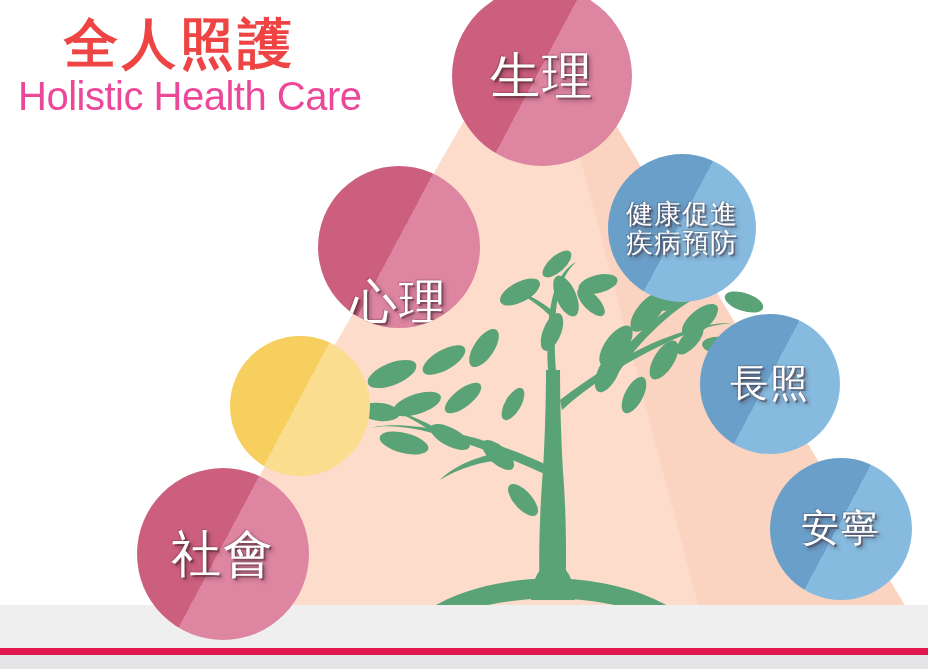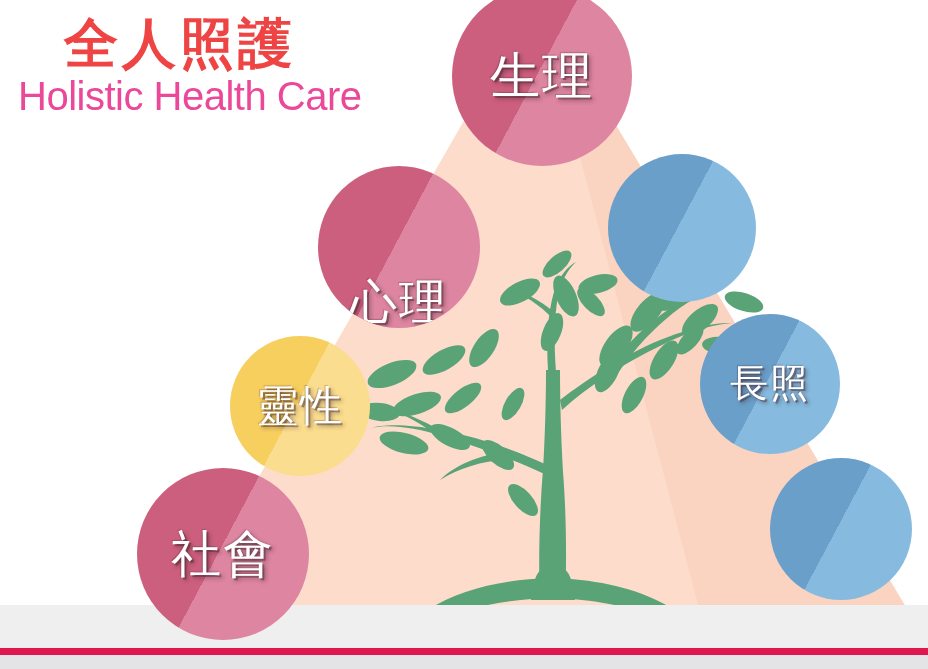--- a/index.html
+++ b/index.html
@@ -222,34 +222,36 @@
     <span class="label">生理</span>
   </div>
 
   <div class="bubble" id="bubble-psych" style="background: linear-gradient(118deg, rgb(205, 95, 126) 0%, rgb(205, 95, 126) 48%, rgb(221, 133, 161) 48%, rgb(221, 133, 161) 100%); align-items: flex-end;">
     <div class="shine"></div>
     <span class="label">心理</span>
   </div>
 
   <div class="bubble" id="bubble-spirit" style="background: linear-gradient(118deg, rgb(246, 207, 95) 0%, rgb(246, 207, 95) 48%, rgb(251, 221, 143) 48%, rgb(251, 221, 143) 100%);">
     <div class="shine"></div>
-    <span class="label">靈性</span>
   </div>
 
   <div class="bubble" id="bubble-social" style="background: linear-gradient(118deg, rgb(205, 95, 126) 0%, rgb(205, 95, 126) 48%, rgb(221, 133, 161) 48%, rgb(221, 133, 161) 100%);">
     <div class="shine"></div>
     <span class="label">社會</span>
   </div>
 
   <div class="bubble" id="bubble-promotion" style="background: linear-gradient(118deg, rgb(106, 159, 201) 0%, rgb(106, 159, 201) 48%, rgb(134, 187, 223) 48%, rgb(134, 187, 223) 100%);">
     <div class="shine"></div>
+    <span class="label">健康促進
+疾病預防</span>
   </div>
 
   <div class="bubble" id="bubble-longterm" style="background: linear-gradient(118deg, rgb(106, 159, 201) 0%, rgb(106, 159, 201) 48%, rgb(134, 187, 223) 48%, rgb(134, 187, 223) 100%); align-items: center;">
     <div class="shine"></div>
     <span class="label">長照</span>
   </div>
 
   <div class="bubble" id="bubble-hospice" style="background: linear-gradient(118deg, rgb(106, 159, 201) 0%, rgb(106, 159, 201) 48%, rgb(134, 187, 223) 48%, rgb(134, 187, 223) 100%);">
     <div class="shine"></div>
+    <span class="label">安寧</span>
   </div>
 
 </div>
 
 </body></html>

